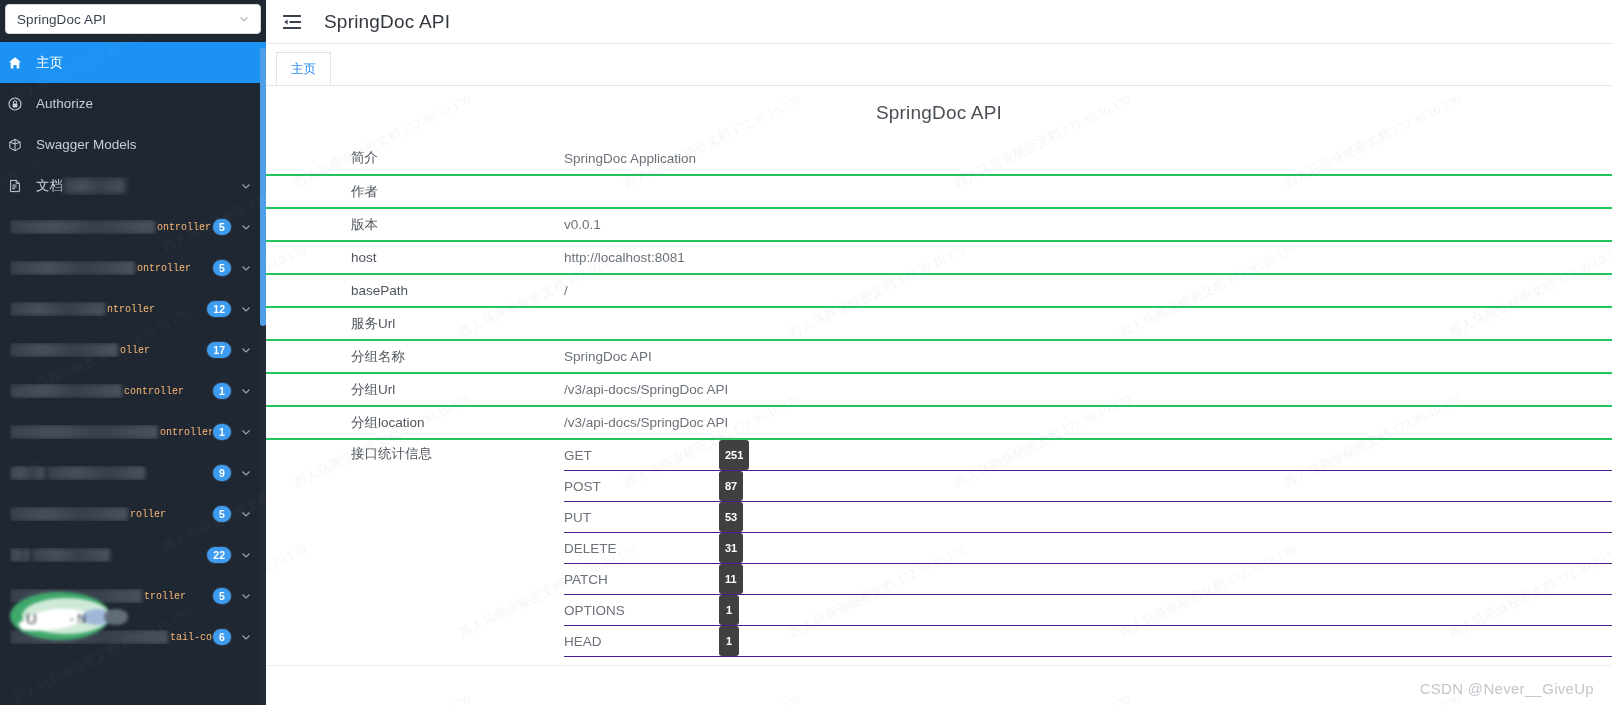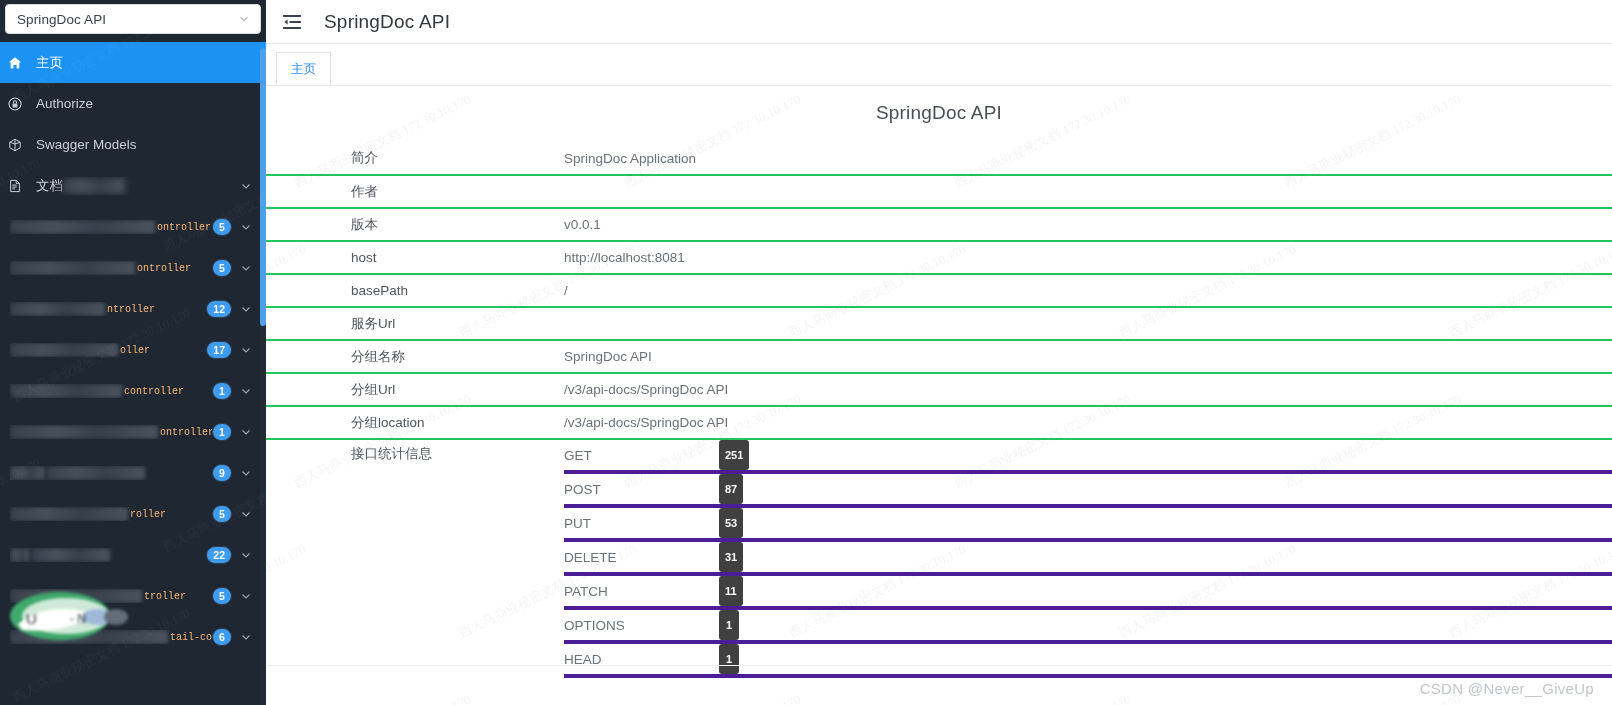--- a/index.html
+++ b/index.html
@@ -169,21 +169,21 @@
     vertical-align: middle;
   }
   table.info td.k { width: 298px; padding-left: 85px; color: #50565d; }
   table.info td.v { padding-left: 0px; color: #6c727a; }
   table.info tr.stat-head td.k { border-bottom: none; }
   table.info td.spacer { border-bottom: none; }
 
   table.stats { border-collapse: collapse; width: 100%; }
   table.stats tr { height: 30.8px; }
   table.stats td {
-    border-bottom: 4px solid #4c1d95;
+    border-bottom: 1px solid #4c1d95;
     font-size: 13.5px; color: #6c727a;
     vertical-align: middle;
   }
   table.stats td.m { width: 155px; }
   .cnt-badge {
     display: inline-flex; align-items: center; justify-content: center;
     min-width: 20px; height: 30px; padding: 0 6px;
     background: #404040; color: #fff;
     border-radius: 3px;
     font-size: 11px; font-weight: bold;

